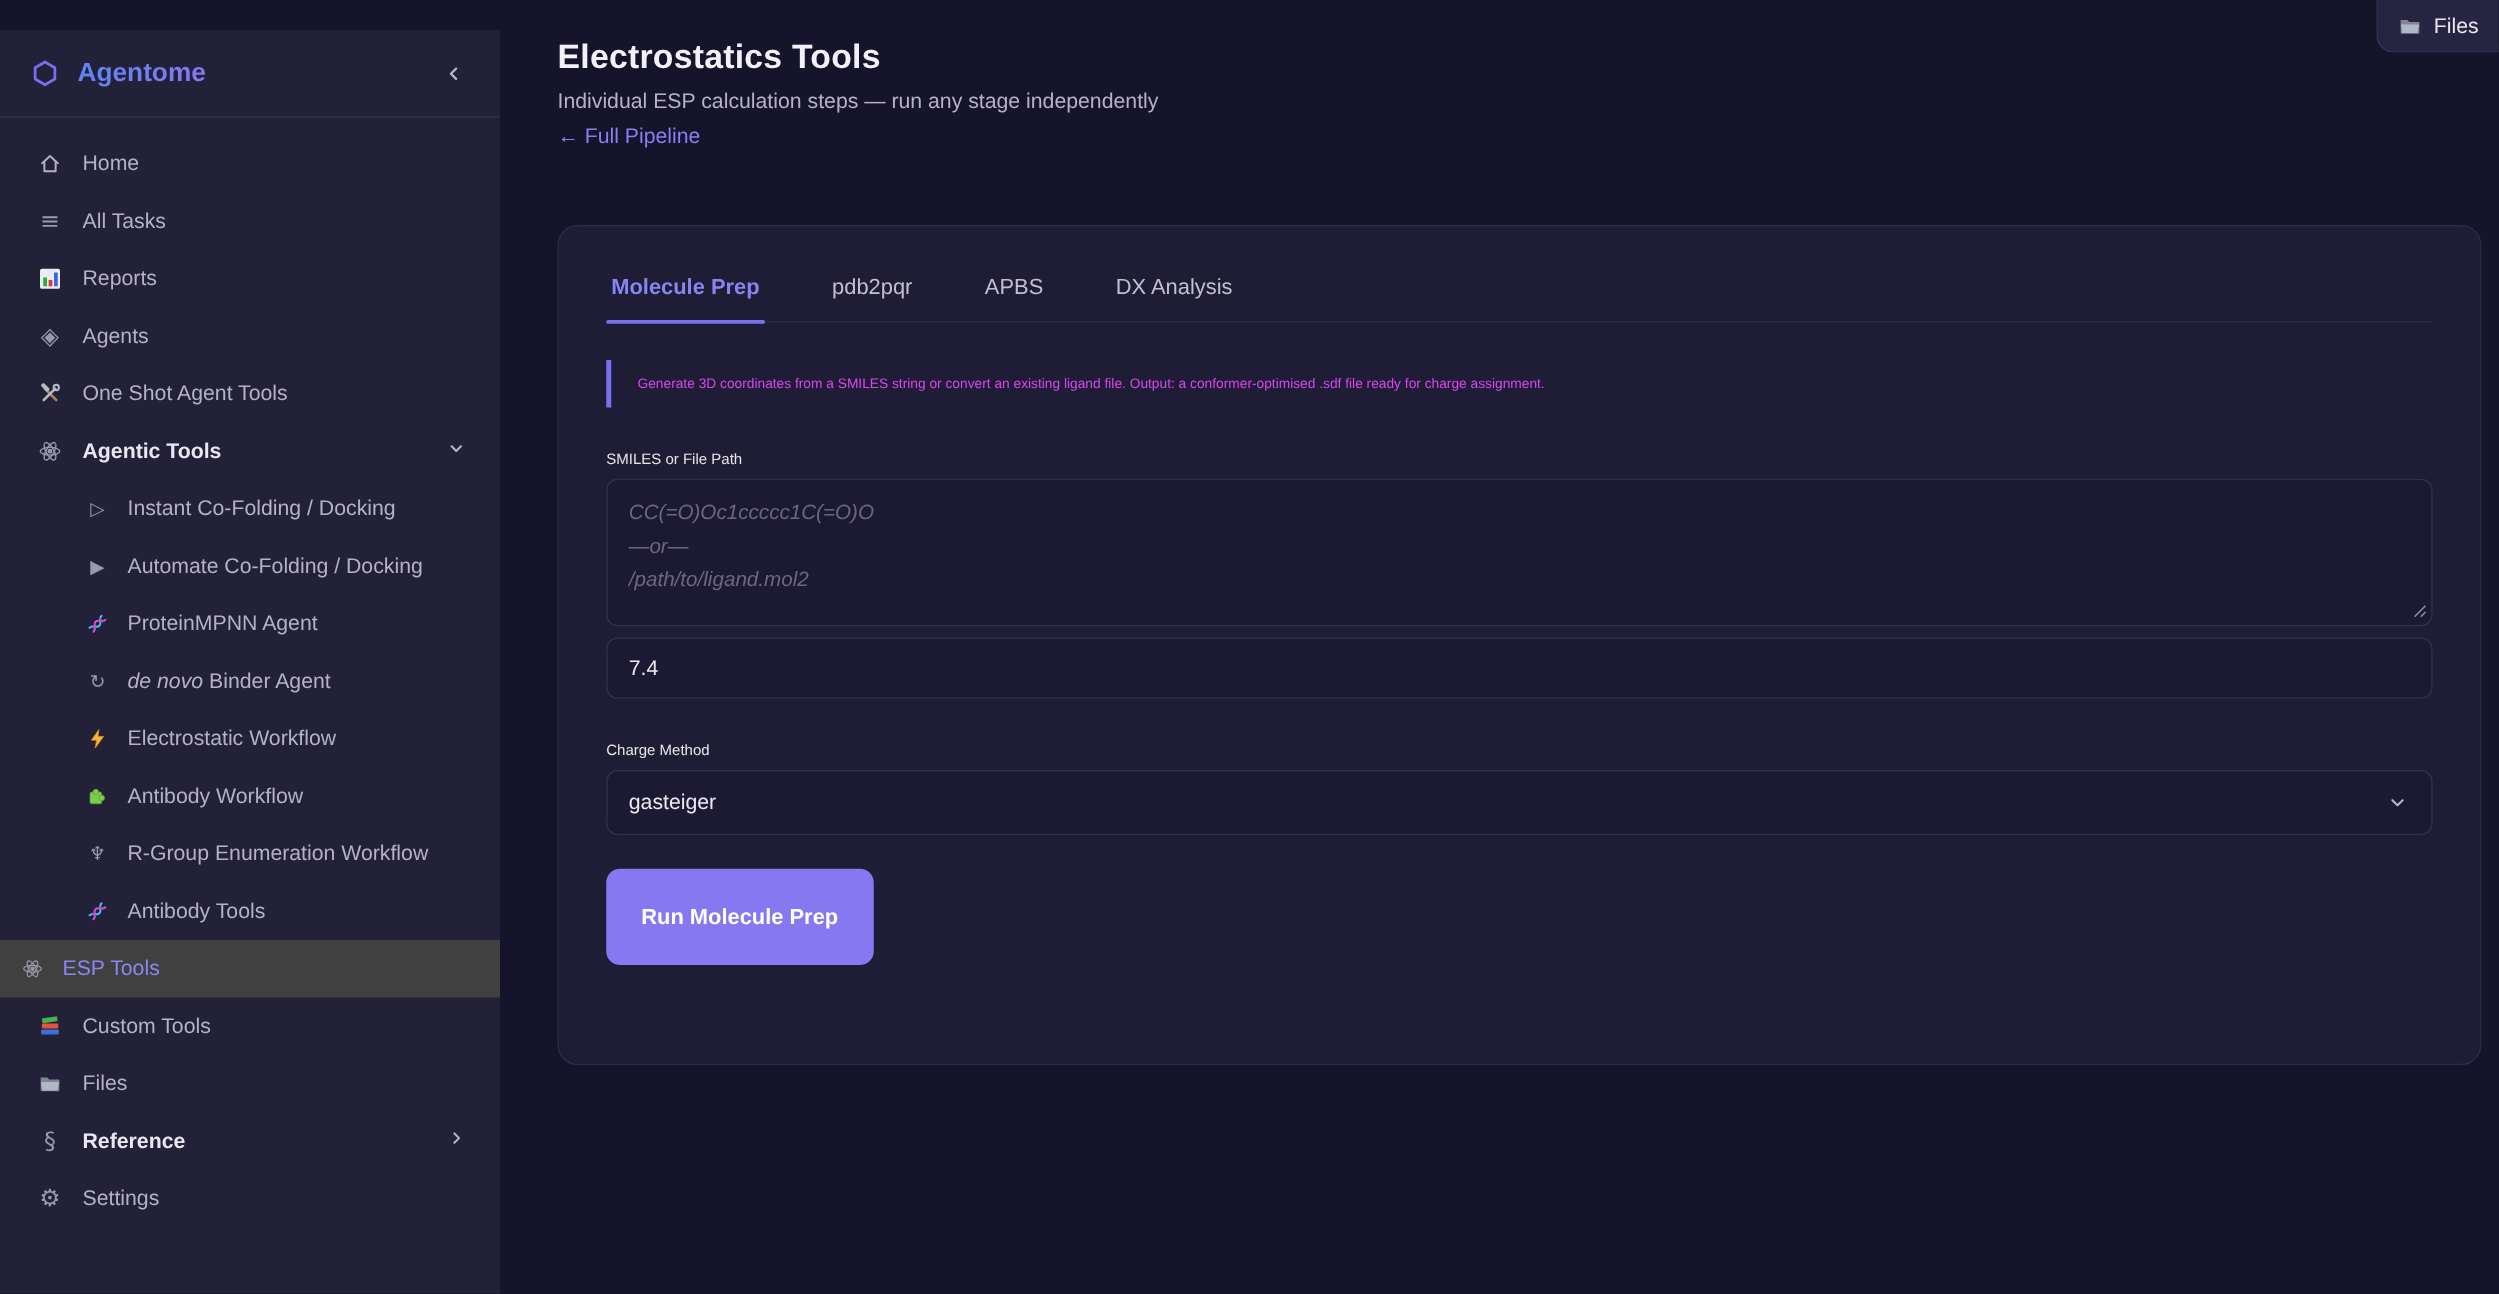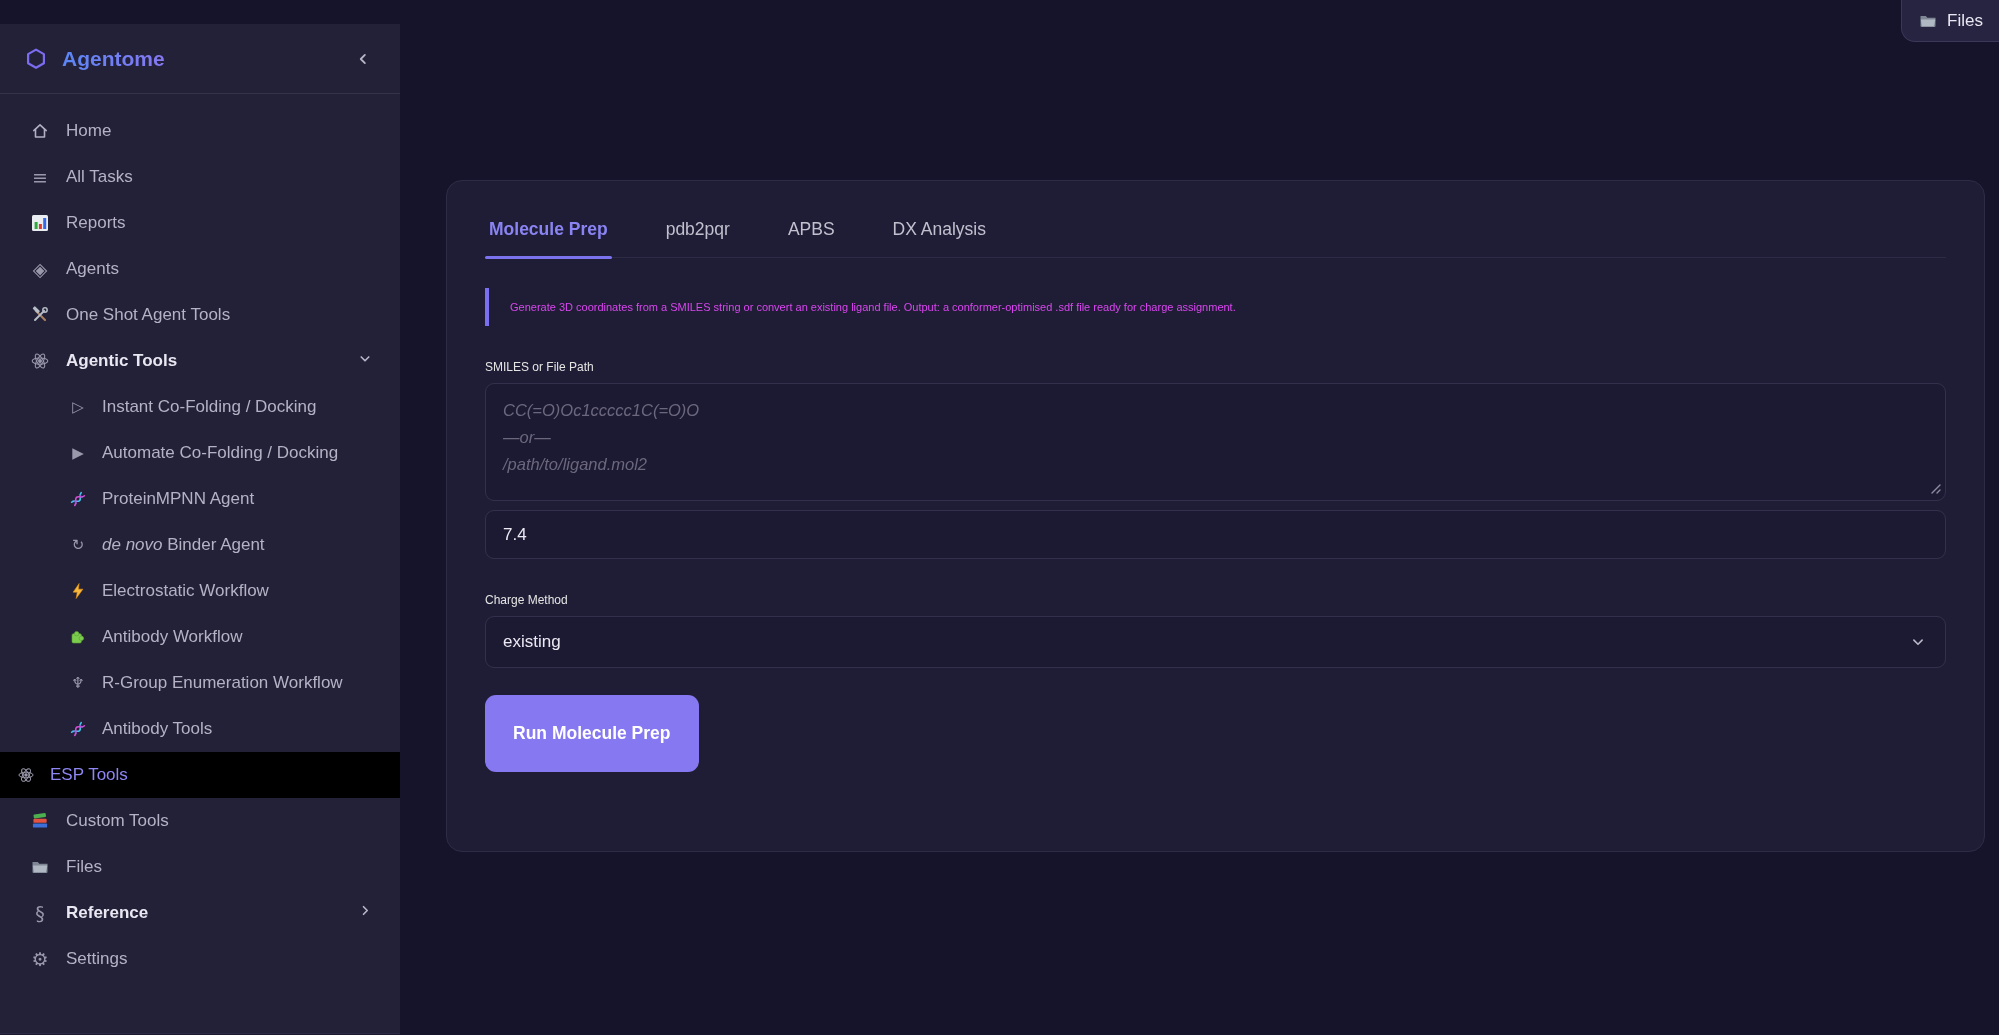--- a/index.html
+++ b/index.html
@@ -38,21 +38,21 @@
     white-space:nowrap;
   }
   .nav-item .nicon {
     width:24px; height:24px; display:flex; align-items:center; justify-content:center;
     flex:0 0 auto; font-size:19px; line-height:1; color:#9a98ab;
   }
   .nav-item .nlabel { margin-left:14px; }
   .nav-item.sub { padding-left:68px; }
   .nav-item.sub .nicon { width:20px; height:20px; font-size:15px; }
   .nav-item.bold .nlabel { font-weight:bold; color:#e9e7f2; }
-  .nav-item.selected { background:#000000;padding-left:16px; }
+  .nav-item.selected { background:#404040;padding-left:16px; }
   .nav-item.selected .nlabel { color:#8d86f3; }
   .nav-item .row-chevron { position:absolute; right:26px; top:50%; transform:translateY(-50%); }
   .sidebar-footer {
     position:absolute; bottom:0; left:0; width:100%; height:26px;
     background:#1c1a30; border-top:1px solid #2c2a42;
   }
 
   
   .glyph { font-family:"DejaVu Sans",sans-serif; }
   .atom-white { color:#dfe0ea; }
@@ -333,20 +333,25 @@
 <div class="main">
 
   <div class="files-badge">
     <svg class="i20" viewBox="0 0 24 24">
       <path d="M3 6 h6.4 l1.8 2 H21 v10 a1.2 1.2 0 0 1 -1.2 1.2 H4.2 A1.2 1.2 0 0 1 3 18 z" fill="#7f8794"></path>
       <path d="M3.4 10.2 h17.4 l-1.7 8.2 H4.6 z" fill="#b0b8c4"></path>
     </svg>
     <span>Files</span>
   </div>
 
+  <div class="page-head">
+    <div class="page-title">Electrostatics Tools</div>
+    <div class="page-sub">Individual ESP calculation steps — run any stage independently</div>
+    <a class="back-link">← Full Pipeline</a>
+  </div>
 
   <div class="card">
 
     <div class="tabs">
       <div class="tab active">Molecule Prep</div>
       <div class="tab">pdb2pqr</div>
       <div class="tab">APBS</div>
       <div class="tab">DX Analysis</div>
     </div>
 
@@ -359,21 +364,21 @@
 /path/to/ligand.mol2" style=""></textarea>
       <svg class="resize-grip" width="14" height="14" viewBox="0 0 14 14">
         <path d="M12 4 L4 12 M12 9 L9 12" stroke="#8d8ba0" stroke-width="1.4" stroke-linecap="round"></path>
       </svg>
     </div>
 
     <input class="text-field" type="text" value="7.4" style="">
 
     <div class="field-label">Charge Method</div>
     <div class="select-box">
-      <span>existing</span>
+      <span>gasteiger</span>
       <svg class="i18" viewBox="0 0 24 24">
         <polyline points="6.5 9.5 12 15 17.5 9.5" fill="none" stroke="#b7b5c6" stroke-width="2.2" stroke-linecap="round" stroke-linejoin="round"></polyline>
       </svg>
     </div>
 
     <button class="run-btn">Run Molecule Prep</button>
 
   </div>
 </div>
 

